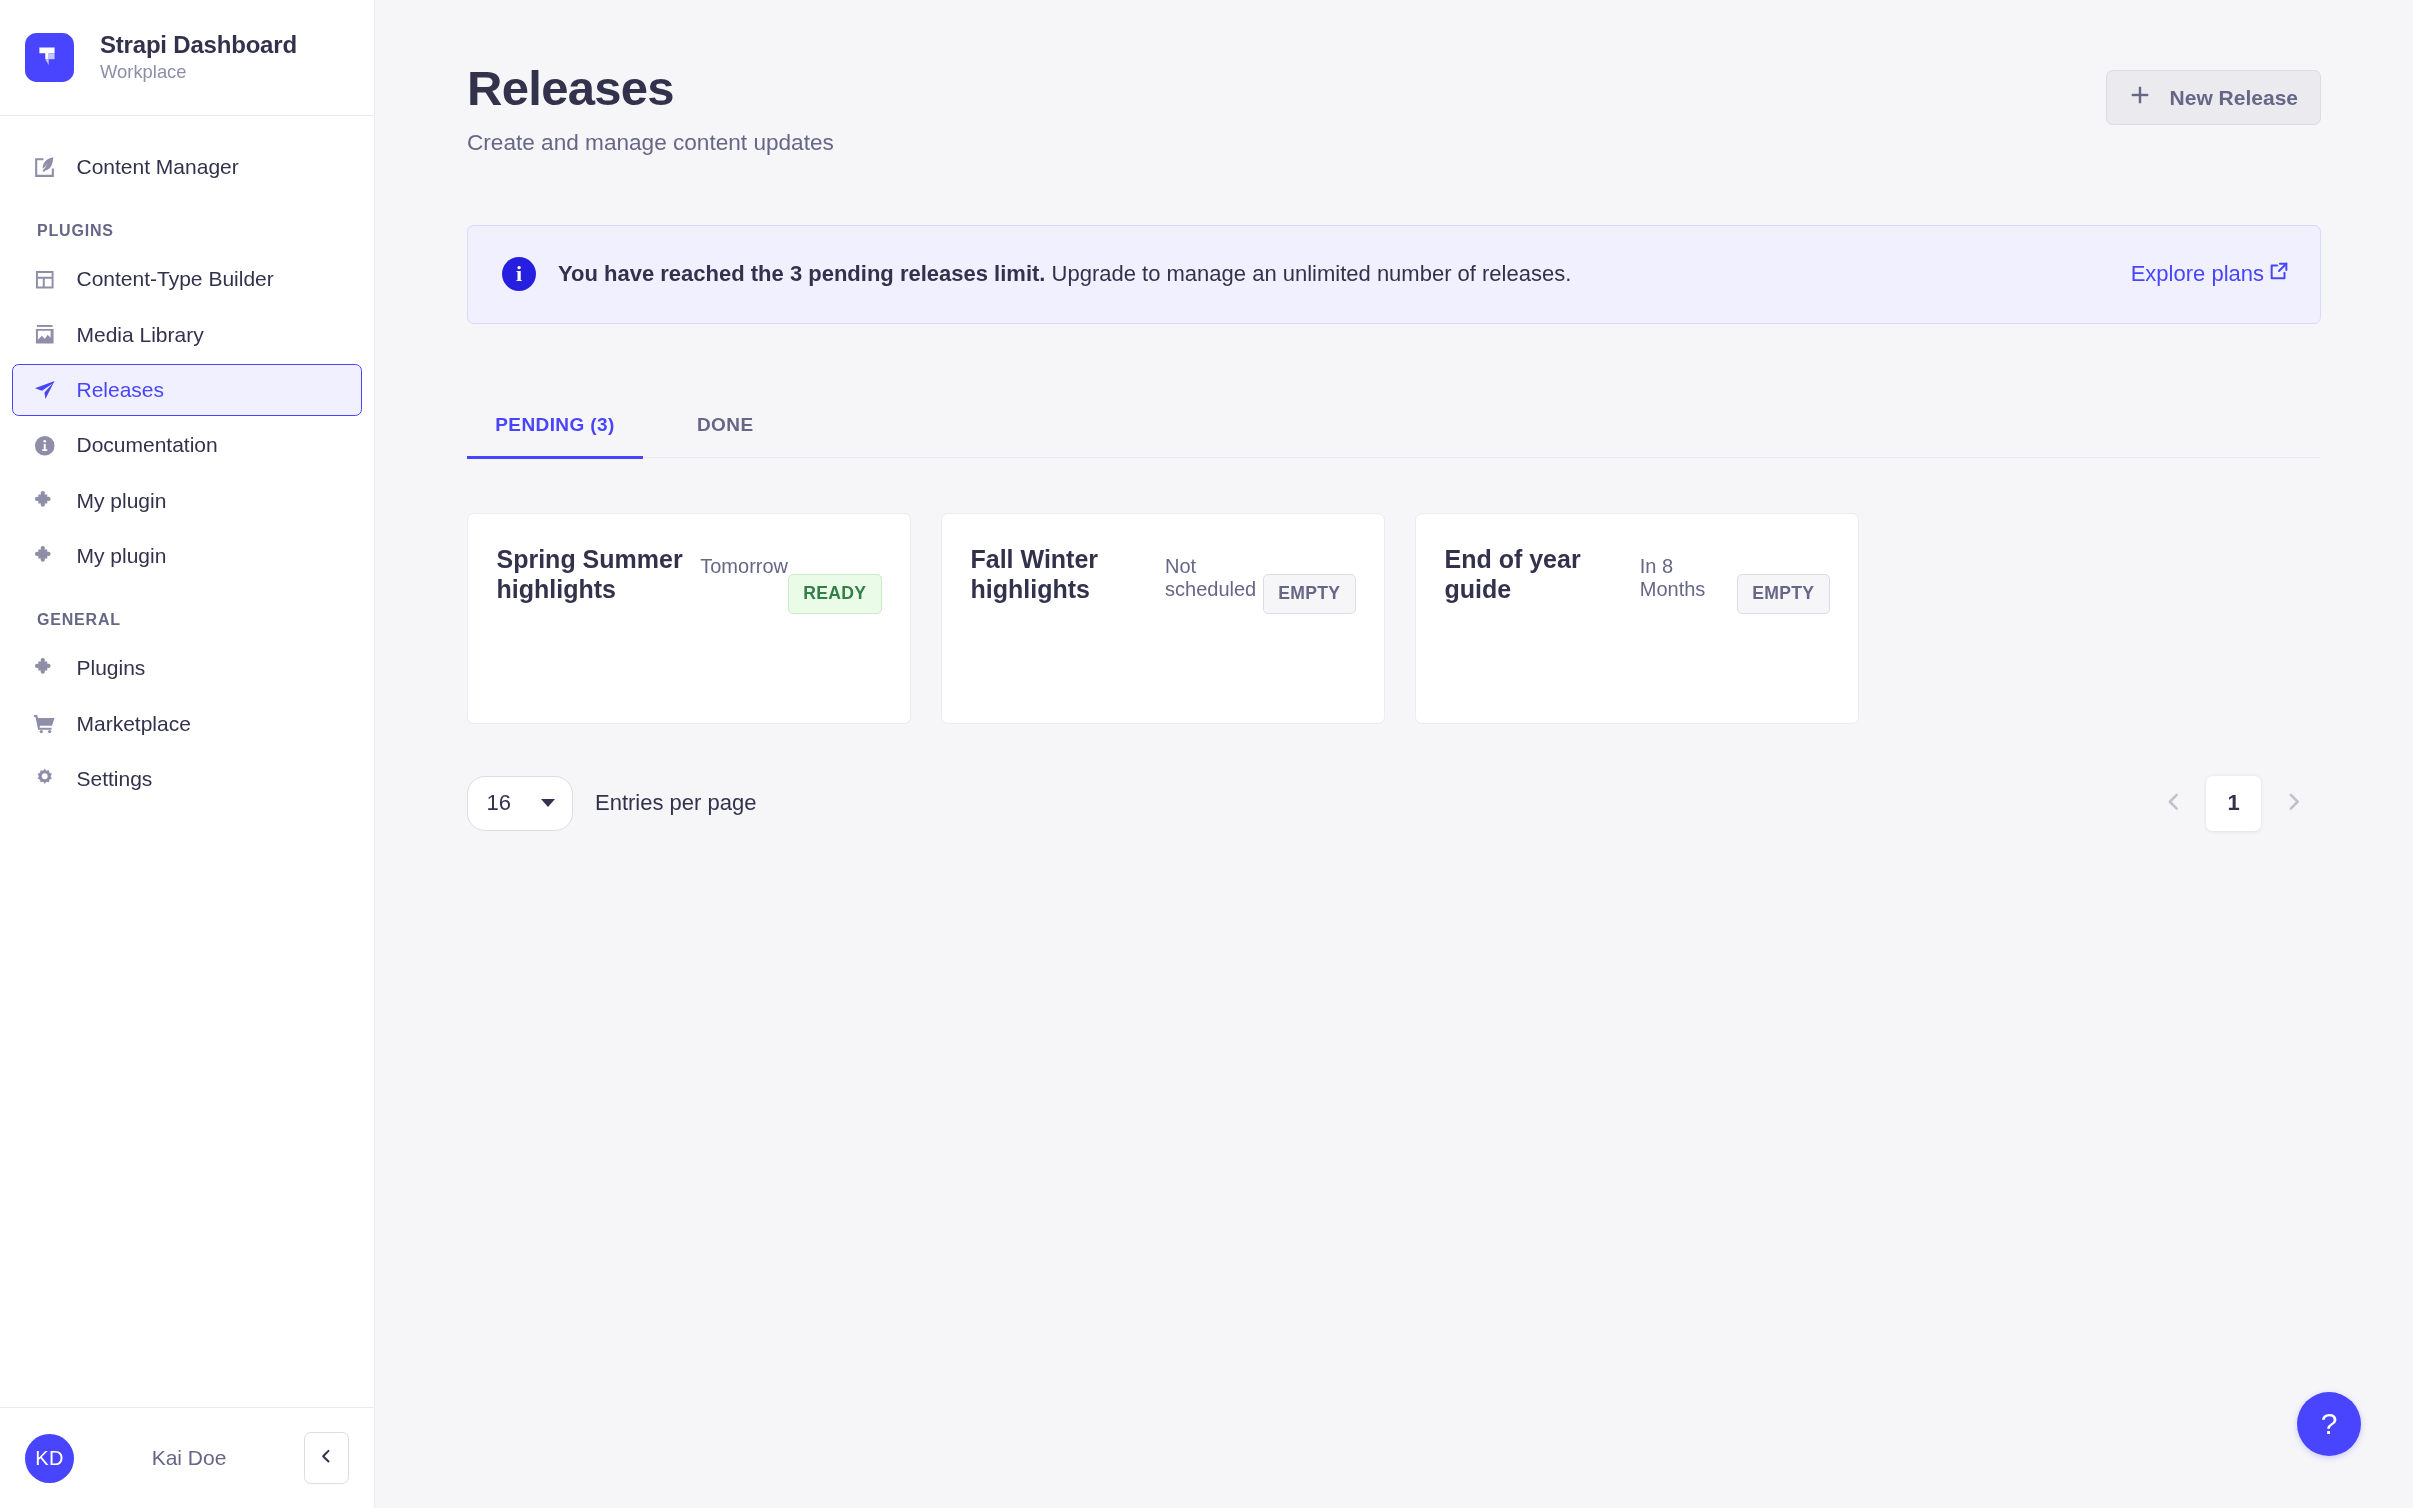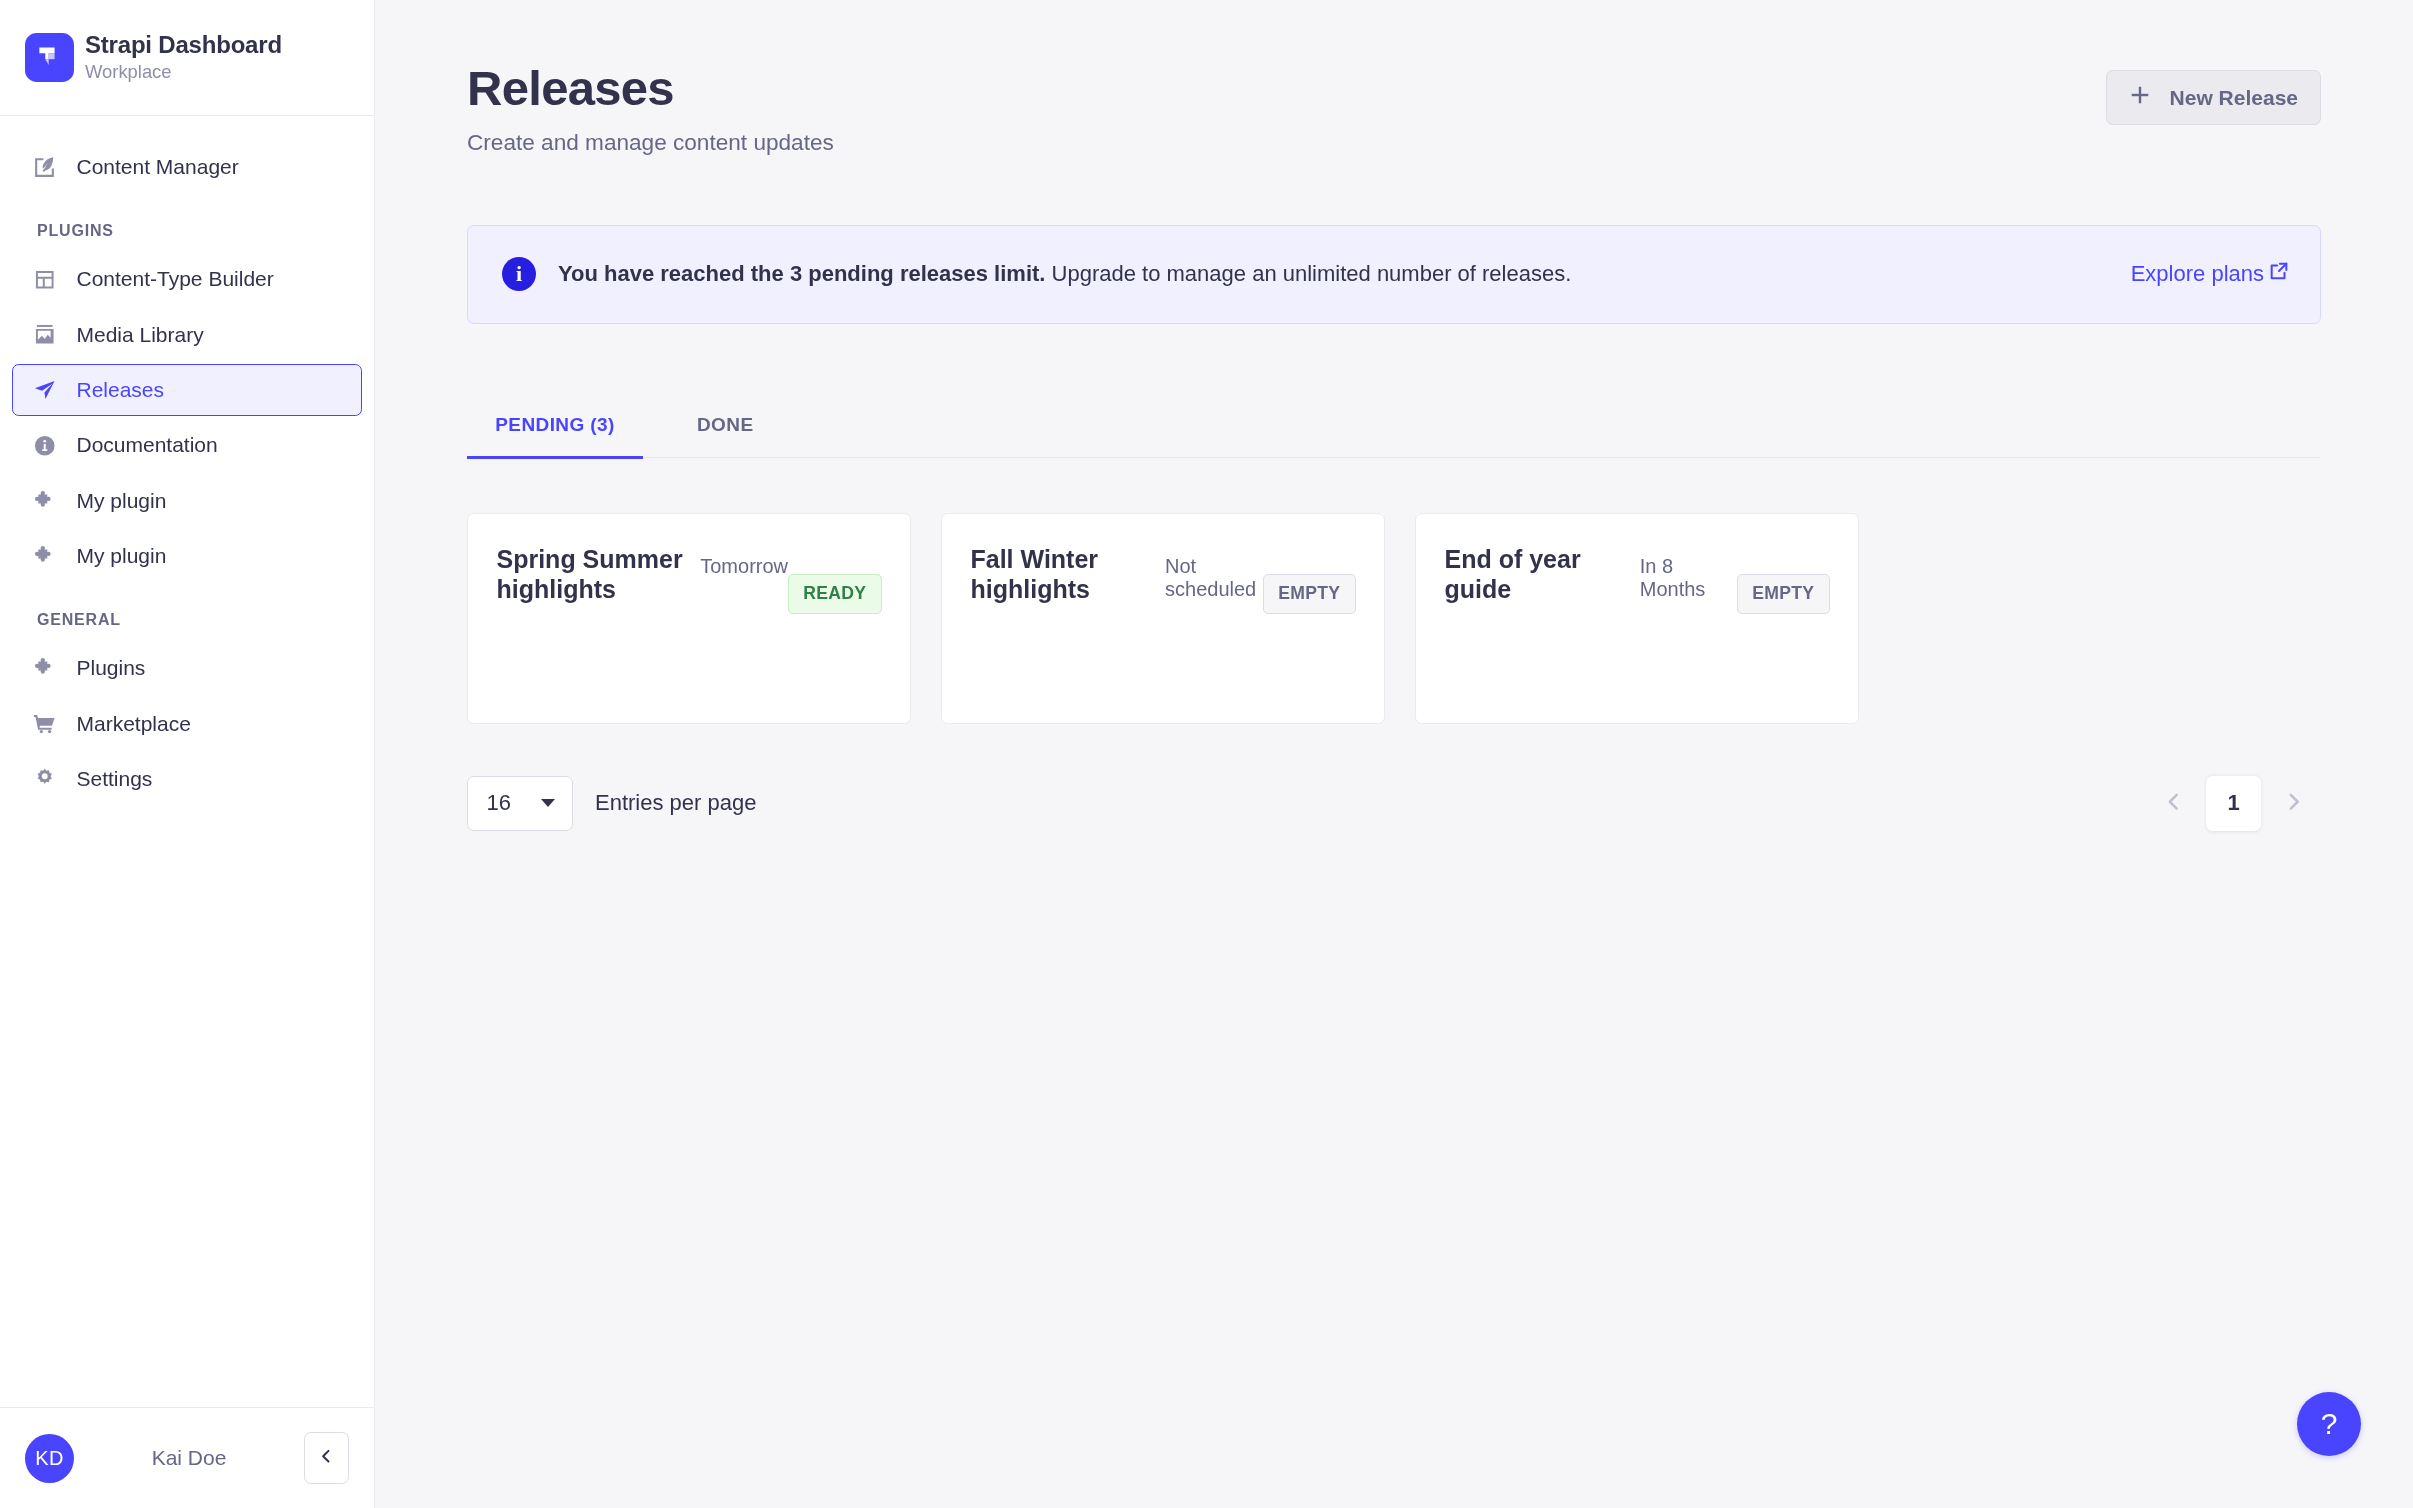--- a/index.html
+++ b/index.html
@@ -17,21 +17,21 @@
     background: #ffffff;
     border-right: 0.8px solid #eaeaef;
     display: flex; flex-direction: column;
     flex: 0 0 375px;
     position: relative;
   }
   .brand {
     height: 116px;
     display: flex; align-items: center;
     padding: 0 0 0 25px;
-    gap: 11px;
+    gap: 26px;
     border-bottom: 0.8px solid #eaeaef;
   }
   .brand-logo {
     width: 49px; height: 49px;
     border-radius: 11.7px;
     background: #4945ff;
     display: flex; align-items: center; justify-content: center;
     flex: 0 0 49px;
   }
   .brand-text { display: flex; flex-direction: column; gap: 3.4px; }
@@ -173,21 +173,21 @@
   .badge.ready { background: #eafbe7; border: 0.8px solid #c6f0c2; color: #328048; }
   .badge.empty { background: #f6f6f9; border: 0.8px solid #dcdce4; color: #666687; }
 
   .pagination-row {
     margin-top: 52px;
     display: flex; align-items: center; justify-content: space-between;
   }
   .per-page { display: flex; align-items: center; gap: 22px; }
   .select-box {
     width: 106px; height: 55px;
-    background: #fff; border: 0.8px solid #dcdce4; border-radius: 7px;
+    background: #fff; border: 0.8px solid #dcdce4; border-radius: 18px;
     display: flex; align-items: center; justify-content: space-between;
     padding: 0 17px 0 18.4px;
     cursor: pointer;
   }
   .select-value { font-size: 22px; color: #32324d; }
   .caret { width: 0; height: 0; border-left: 7.5px solid transparent; border-right: 7.5px solid transparent; border-top: 8.4px solid #32324d; }
   .per-page-label { font-size: 22px; color: #32324d; }
 
   .pager { display: flex; align-items: center; gap: 5px; }
   .pager-arrow {

